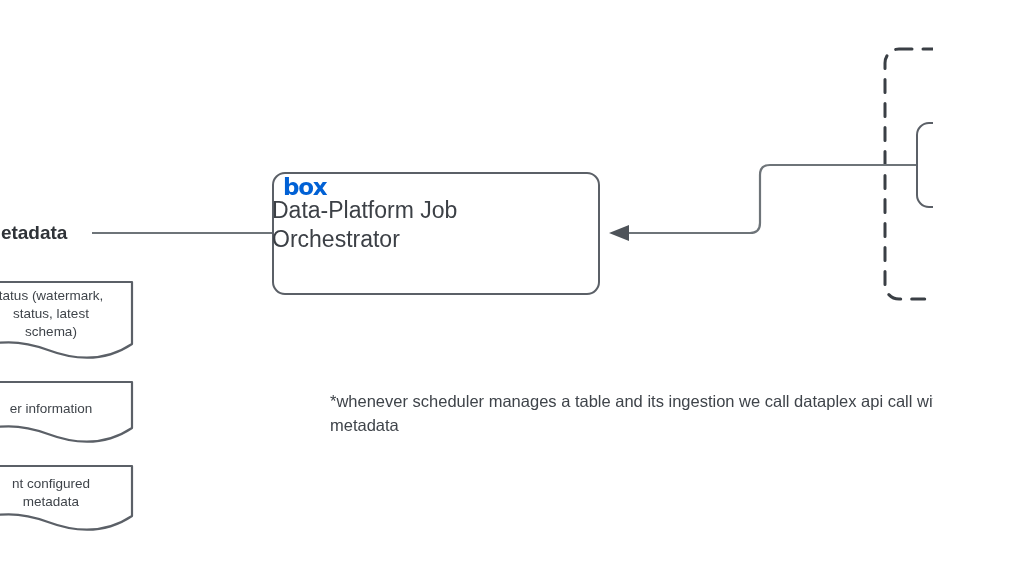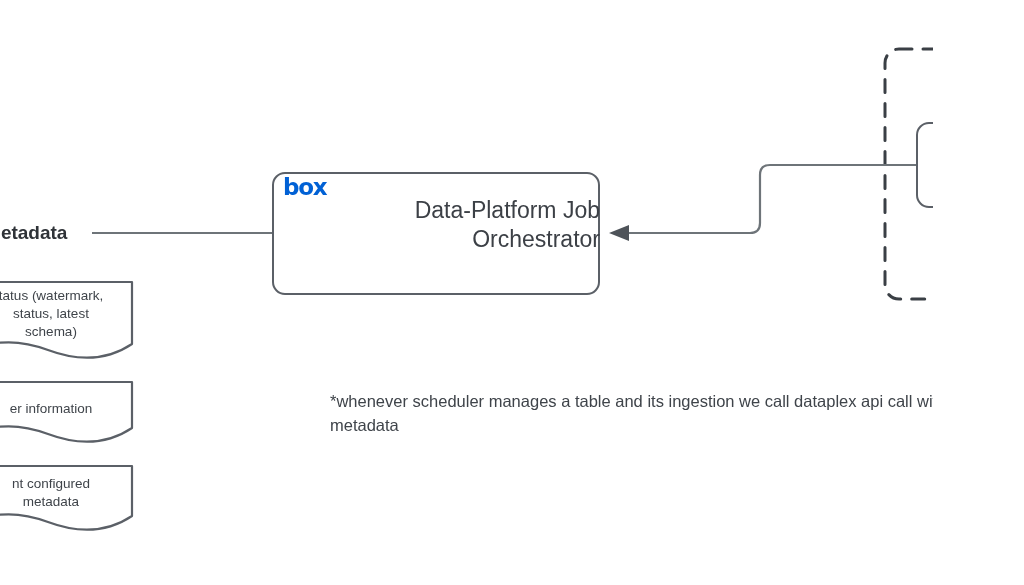--- a/index.html
+++ b/index.html
@@ -18,21 +18,21 @@
   .svg-layer {
     position: absolute;
     left: 0;
     top: 0;
     width: 1024px;
     height: 585px;
   }
   .node-text {
     position: absolute;
     color: #3a3f45;
-    text-align: right;
+    text-align: left;
     line-height: 1.28;
     white-space: pre-line;
   }
 
   
   #orchestrator-box {
     position: absolute;
     left: 272px;
     top: 172px;
     width: 328px;

